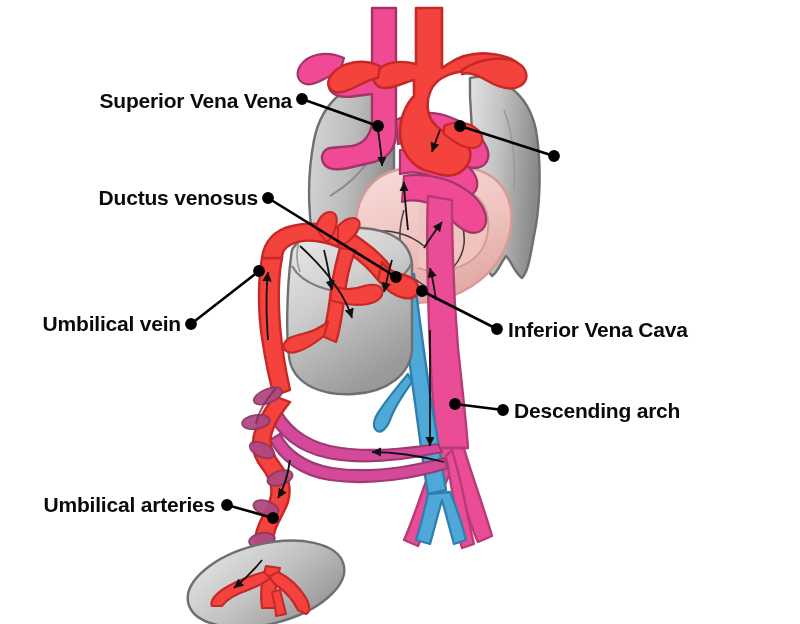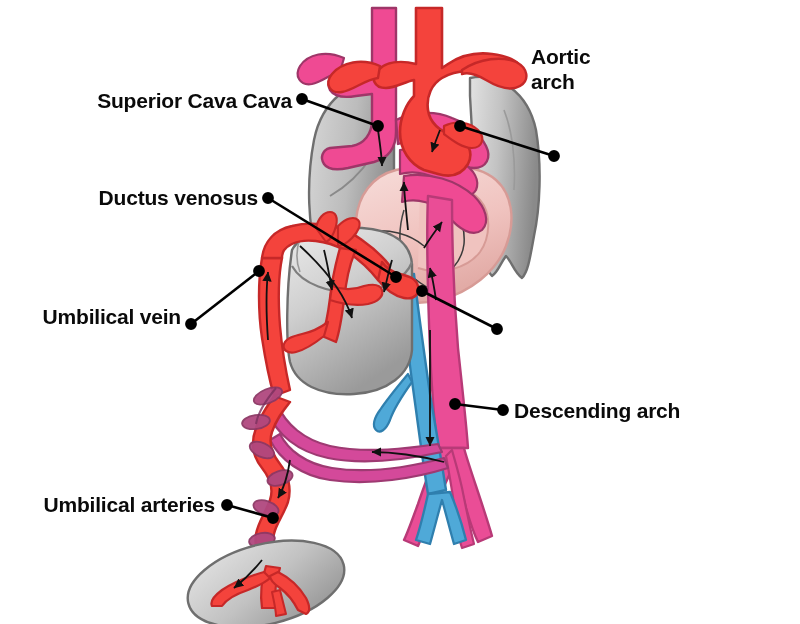--- a/index.html
+++ b/index.html
@@ -251,30 +251,27 @@
           <circle cx="455" cy="404" r="4.6"></circle>
       </g>
       <g>
         <line x1="227" y1="505" x2="273" y2="518"></line>
         <circle cx="227" cy="505" r="4.6"></circle>
           <circle cx="273" cy="518" r="4.6"></circle>
       </g>
     </g>
   </svg>
 
-  <div class="lbl l-end" style="right:508px;top:88px;">Superior Cava Cava</div>
-
-  <div class="lbl right" style="left:531px;top:44px;">
-    <div>Aortic</div>
-    <div>arch</div>
-  </div>
+  <div class="lbl l-end" style="right:508px;top:88px;">Superior Vena Vena</div>
+
 
 
   <div class="lbl l-end" style="right:542px;top:185px;padding-left:8px;">Ductus venosus</div>
 
-  <div class="lbl l-end" style="right:619px;top:304px;">Umbilical vein</div>
-
+  <div class="lbl l-end" style="right:619px;top:311px;">Umbilical vein</div>
+
+  <div class="lbl right" style="left:508px;top:317px;">Inferior Vena Cava</div>
 
   <div class="lbl right" style="left:514px;top:398px;">Descending arch</div>
 
   <div class="lbl l-end" style="right:585px;top:492px;">Umbilical arteries</div>
 
 </div>
 
 </body></html>

